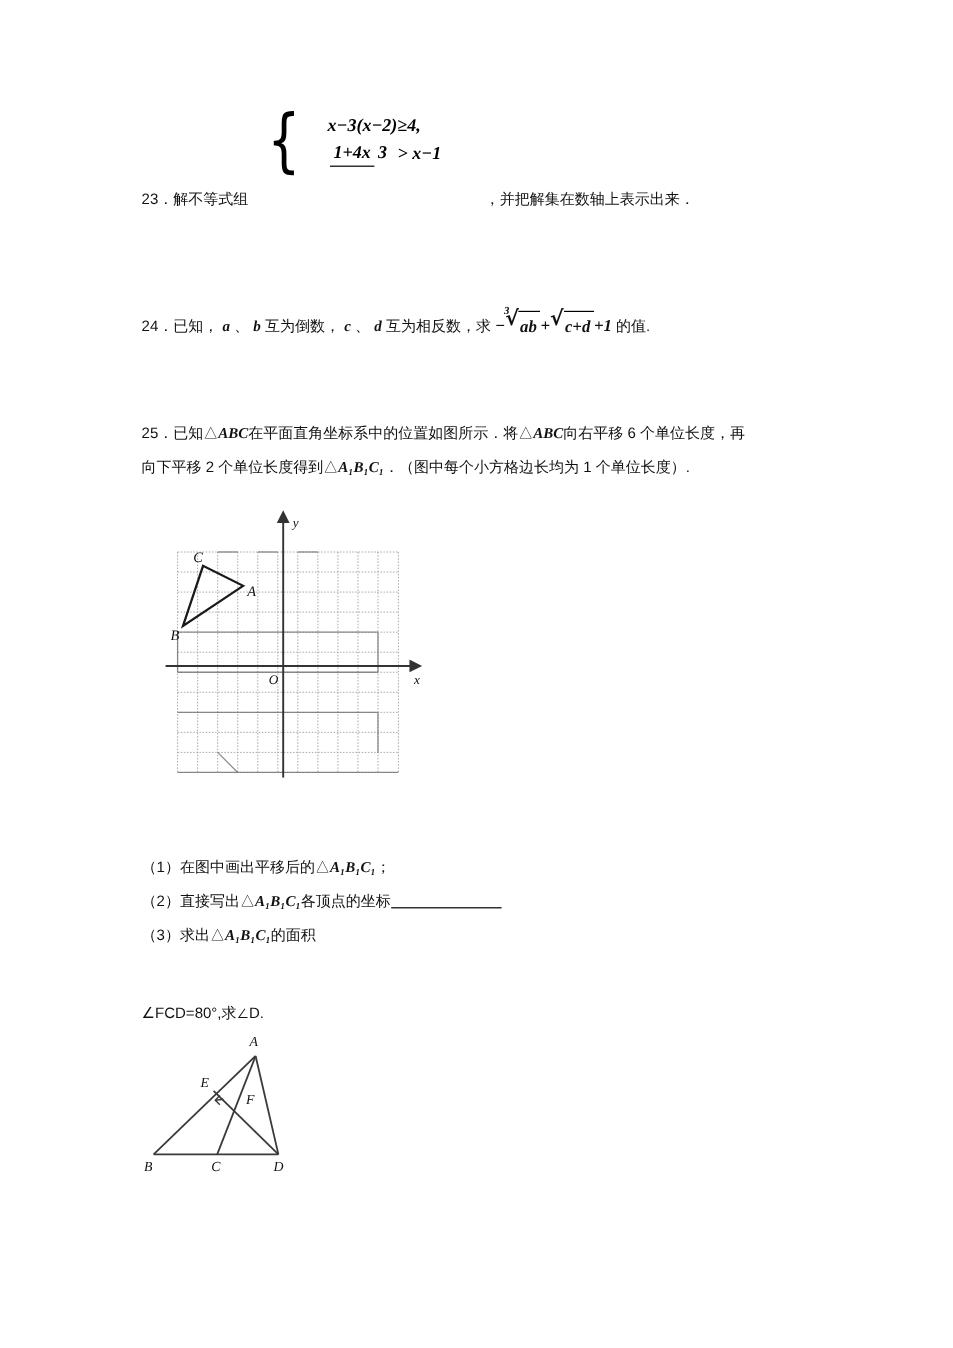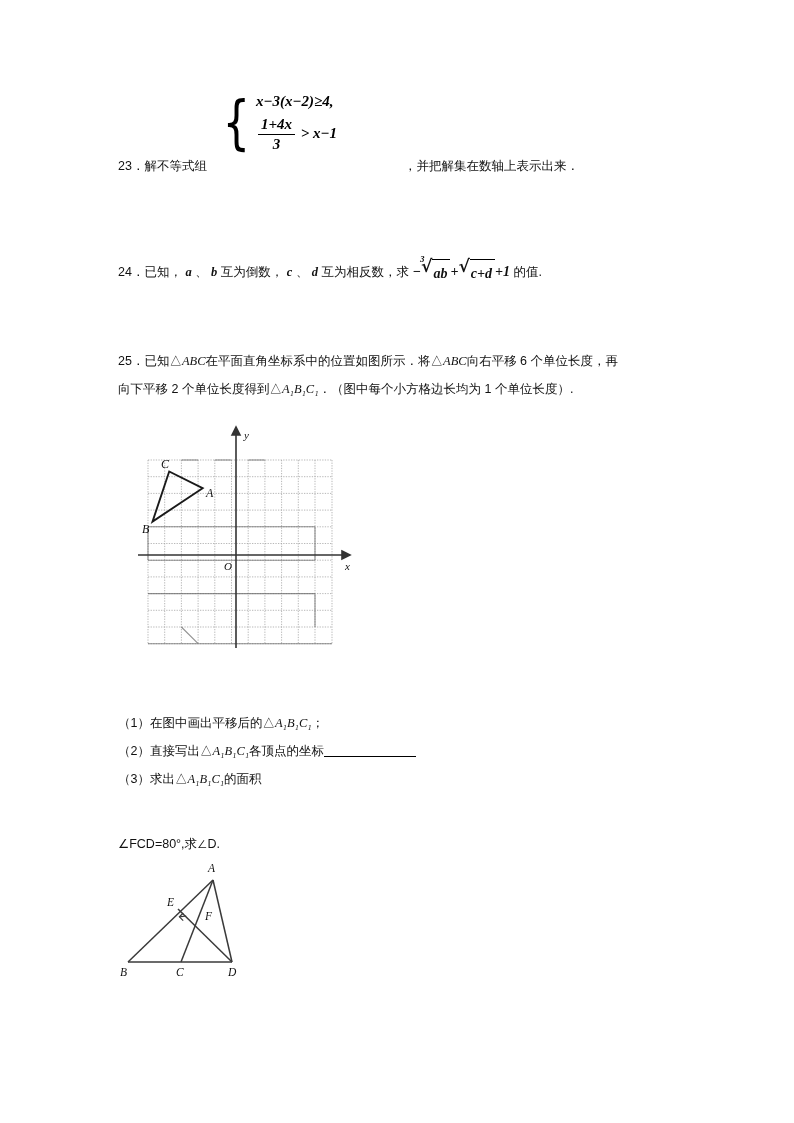--- a/index.html
+++ b/index.html
@@ -11,38 +11,38 @@
     position:relative;
     overflow:hidden;
   }
   .page { position:relative; width:794px; height:1123px; }
 
   .q { position:absolute; font-size:12.5px; line-height:1.9; color:#111; }
   .qnum { white-space:nowrap; }
 
   
   .mathb { font-family:"Liberation Serif", serif; font-weight:bold; font-style:italic; }
-  .mi    { font-family:"Liberation Serif", serif; font-style:italic; }
+  .mi    { font-family:"Liberation Serif", serif; font-style:italic;font-weight:bold; }
 
   
   .sys {
     position:absolute;
     display:flex; align-items:center;
     font-family:"Liberation Serif", serif;
   }
   .brace {
     font-size:58px; line-height:0.85; font-weight:400;
     transform:scaleX(0.75); transform-origin:center;
     margin-right:1px;
     font-family:"DejaVu Sans", sans-serif;
   }
-  .sysrows { display:flex; flex-direction:column; gap:5px; }
+  .sysrows { display:flex; flex-direction:column; gap:5px;margin-left:17px; }
   .sysrow { font-size:15px; font-weight:bold; font-style:italic; white-space:nowrap; }
 
-  .frac { display:inline-flex; flex-direction:column; align-items:center; vertical-align:middle;
+  .frac { display:inline-flex; flex-direction:row; align-items:center; vertical-align:middle;
           margin:0 2px; }
   .frac .num { border-bottom:1.6px solid #000; padding:0 3px 0px 3px; line-height:1.25; }
   .frac .den { padding:0px 3px 0 3px; line-height:1.3; }
 
   
   .radical { display:inline-flex; align-items:flex-start; position:relative; vertical-align:middle; }
   .radical .sign { font-size:17px; line-height:1; font-family:"DejaVu Sans", sans-serif; }
   .radical .rad-body { border-top:1.5px solid #000; padding:1px 3px 0 1px; margin-top:1px; font-size:14px; }
   .radical .idx { position:absolute; left:-1px; top:-7px; font-size:9px; font-weight:bold; font-style:italic; }
 

